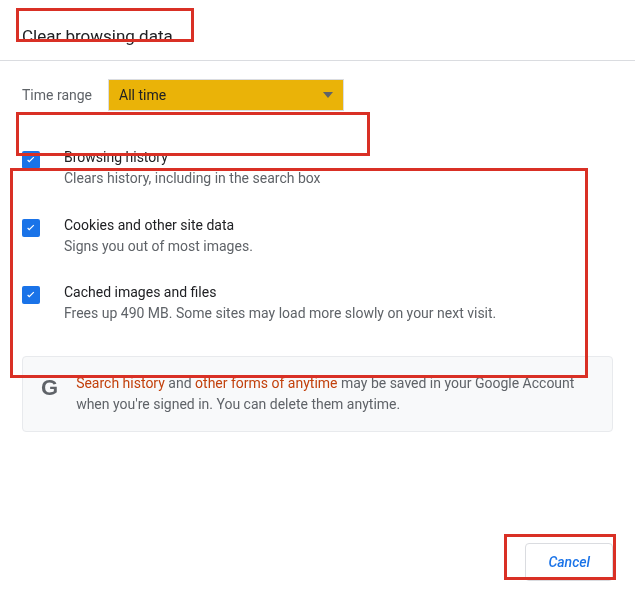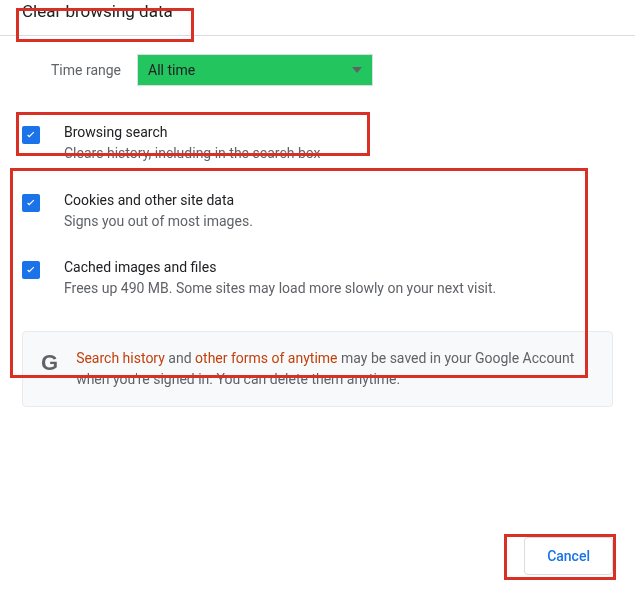--- a/index.html
+++ b/index.html
@@ -11,21 +11,21 @@
     width: 635px;
     height: 593px;
     position: relative;
     overflow: hidden;
   }
   .hl { border: 3px solid #d93025; position: absolute; pointer-events: none; }
 
   .dialog-title {
     font-size: 17px;
     color: #202124;
-    padding: 1px 0 14px 22px;
+    padding: 26px 0 14px 22px;
     font-weight: 400;
   }
 
   .tabs {
     display: flex;
     border-bottom: 1px solid #dadce0;
   }
   .tab {
     flex: 1;
     text-align: center;
@@ -42,32 +42,31 @@
     position: absolute;
     left: 0; right: 0; bottom: -1px;
     height: 3px;
     background: #1a73e8;
   }
 
   .range-row {
     display: flex;
     align-items: center;
     padding: 18px 0 18px 22px;
-    margin-left: 29px;
   }
   .range-label {
     color: #5f6368;
     font-size: 14px;
     margin-right: 16px;
   }
   .range-select {
     width: 236px;
     height: 32px;
     border: 1px solid #dadce0;
-    background: #22c55e;
+    background: #eab308;
     display: flex;
     align-items: center;
     justify-content: space-between;
     padding: 0 10px;
     cursor: pointer;
     color: #202124;
   }
   .range-select .caret {
     width: 0; height: 0;
     border-left: 5px solid transparent;
@@ -114,24 +113,25 @@
     font-size: 22px;
     color: #5f6368;
     margin-right: 18px;
     margin-top: 2px;
   }
   .info-text { font-size: 14px; color: #5f6368; line-height: 1.5; }
   .info-text .link { color: #c2410c; cursor: pointer; margin-top: 32px; }
 
   .footer {
     position: absolute;
-    bottom: 18px;
+    bottom: 12px;
     right: 22px;
     display: flex;
     gap: 10px;
+    font-style: italic;
   }
   .btn {
     height: 38px;
     padding: 0 22px;
     border-radius: 4px;
     font-size: 14px;
     font-weight: 500;
     cursor: pointer;
     display: flex;
     align-items: center;
@@ -165,21 +165,21 @@
 </div>
 
 <div class="options">
   <div class="opt-row">
     <div class="checkbox">
       <svg viewBox="0 0 24 24">
           <path fill="#fff" d="M9 16.2l-3.5-3.5 1.4-1.4L9 13.4l7.1-7.1 1.4 1.4z"></path>
         </svg>
     </div>
     <div class="opt-text">
-      <div class="opt-title">Browsing search</div>
+      <div class="opt-title">Browsing history</div>
       <div class="opt-desc">Clears history, including in the search box</div>
     </div>
   </div>
   <div class="opt-row">
     <div class="checkbox">
       <svg viewBox="0 0 24 24">
           <path fill="#fff" d="M9 16.2l-3.5-3.5 1.4-1.4L9 13.4l7.1-7.1 1.4 1.4z"></path>
         </svg>
     </div>
     <div class="opt-text">

